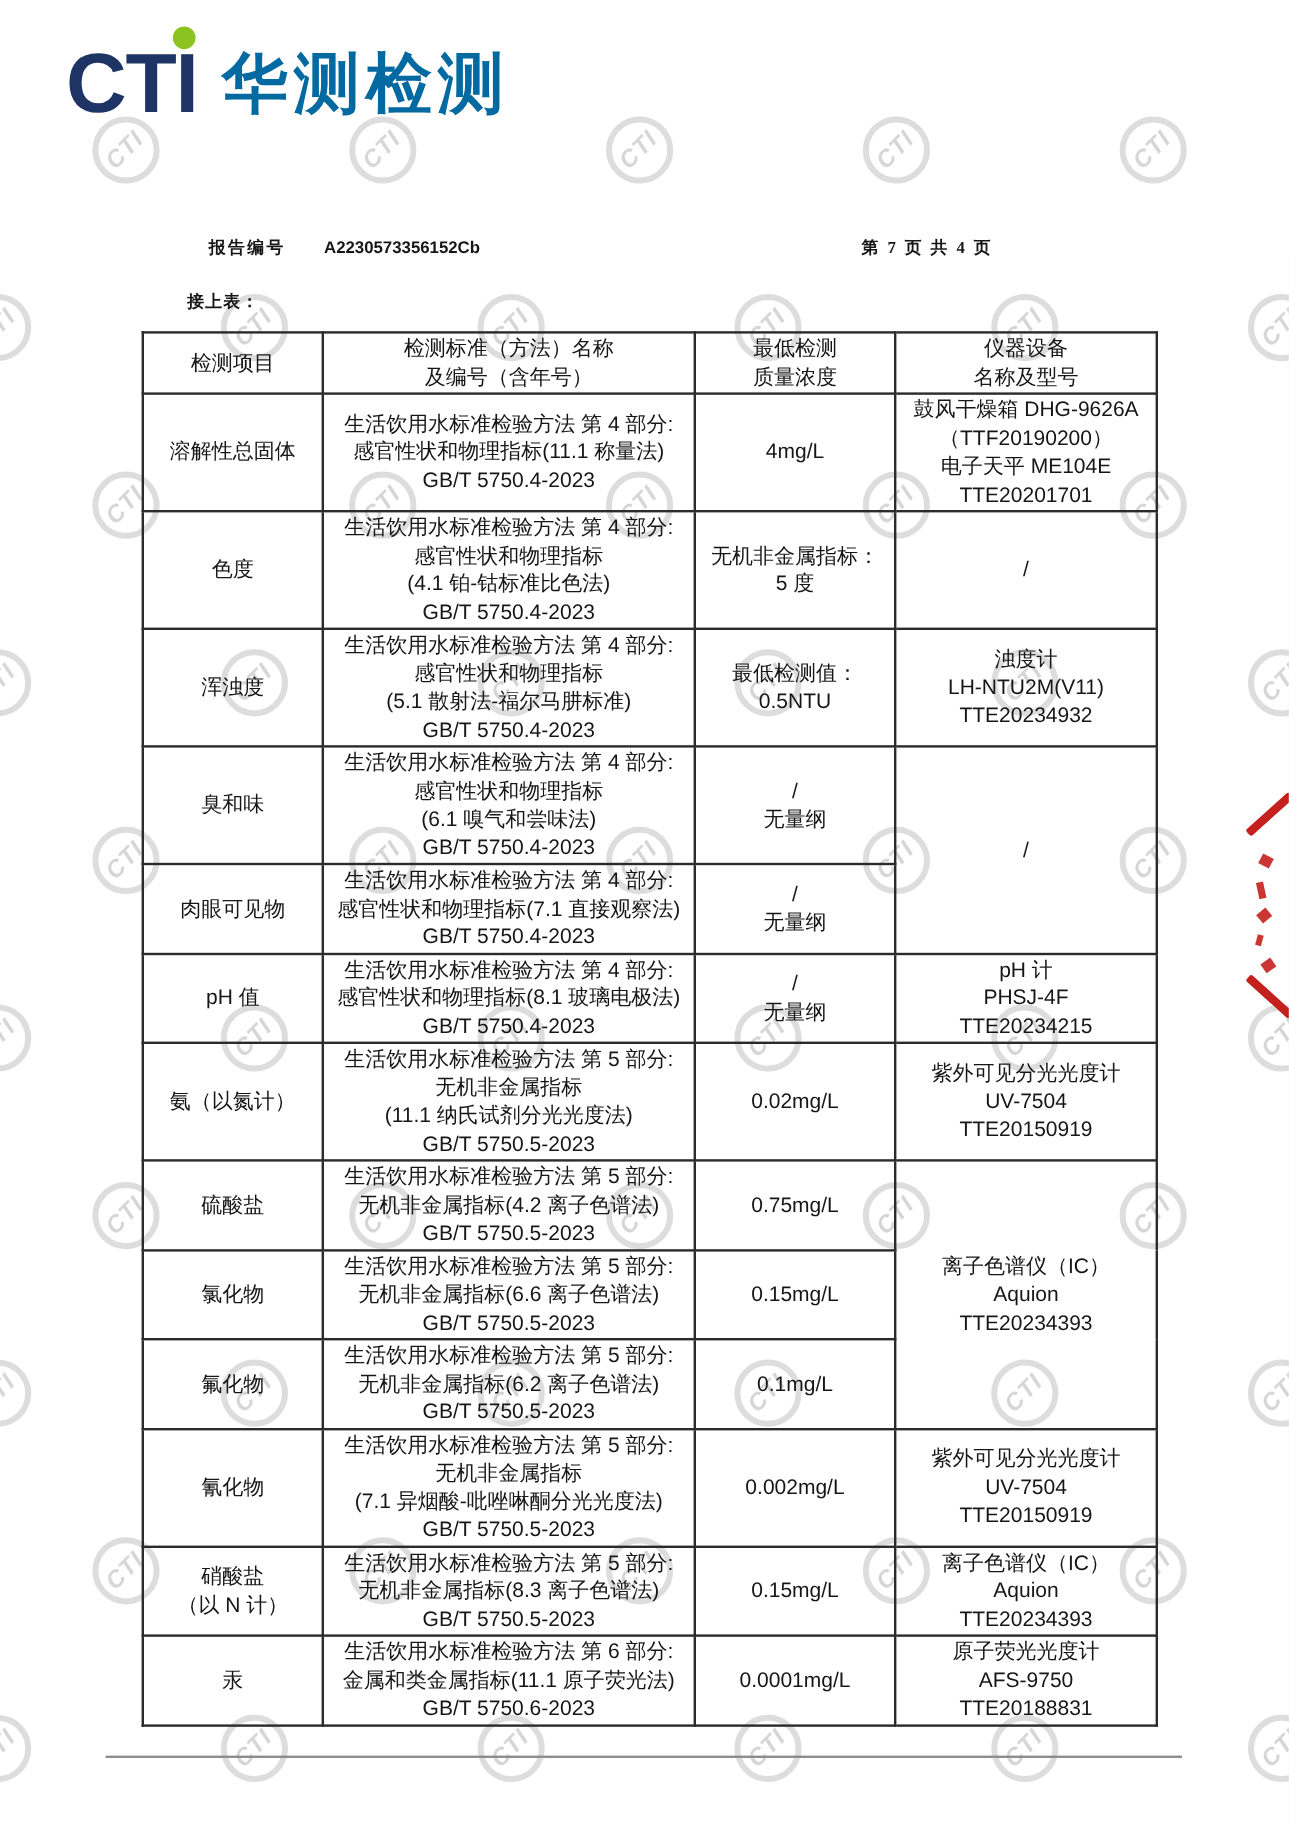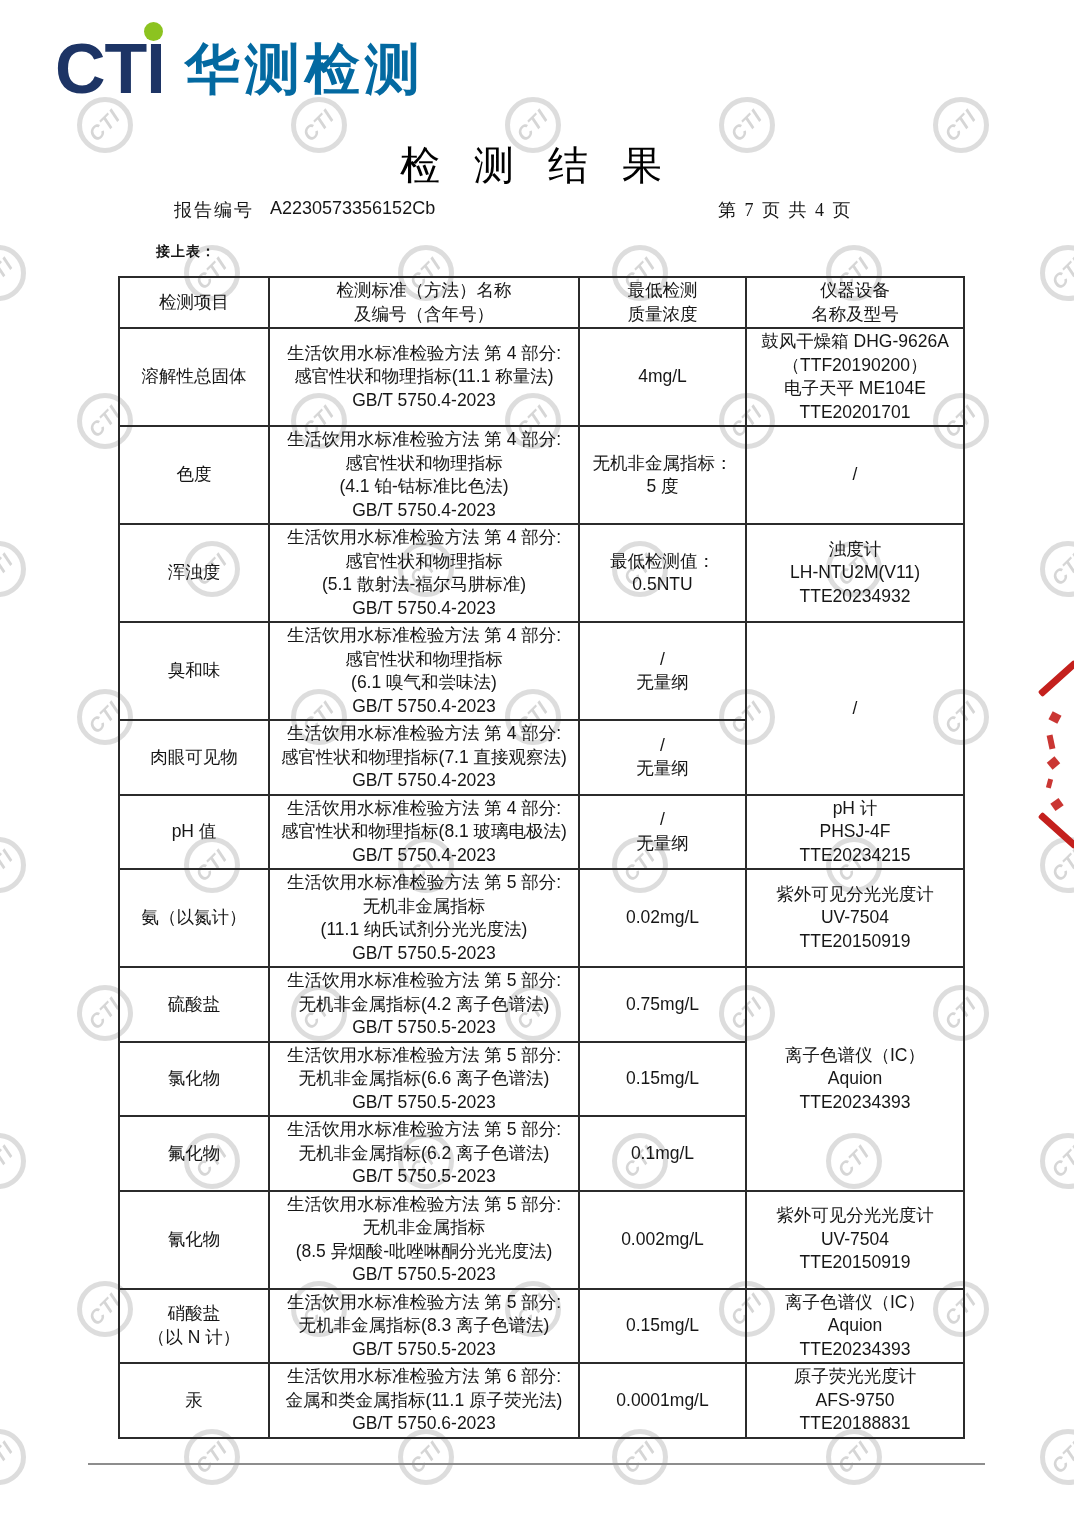--- a/index.html
+++ b/index.html
@@ -40,21 +40,21 @@
     letter-spacing:5px; color:#0369a1;
   }
 
   
   .doc-title {
     position:absolute; top:138px; left:0; width:100%; text-align:center;
     font-family:"Liberation Serif", serif; font-size:40px; letter-spacing:12px;
     color:#000;
   }
   .meta { position:absolute; top:198px; left:0; width:100%; height:24px;
-    font-size:18px; }
+    font-size:14px;font-weight:bold; }
   .meta-label { position:absolute; left:174px; font-family:"Liberation Serif", serif; letter-spacing:2px; }
   .meta-value { position:absolute; left:270px; font-family:"Liberation Sans", sans-serif; }
   .meta-page  { position:absolute; left:718px; font-family:"Liberation Serif", serif; letter-spacing:2px; }
 
   .cont-note {
     position:absolute; left:156px; top:243px; font-size:14px; font-weight:700;
     font-family:"Liberation Serif", serif; letter-spacing:1px;
   }
 
   
@@ -269,21 +269,20 @@
   <div class="content">
 
     <div class="logo">
       <span class="logo-cti">
         <span>CTI</span>
         <span class="logo-dot"></span>
       </span>
       <span class="logo-cn">华测检测</span>
     </div>
 
-    <div class="doc-title">检 测 结 果</div>
 
     <div class="meta">
       <span class="meta-label">报告编号</span>
       <span class="meta-value">A2230573356152Cb</span>
       <span class="meta-page">第 7 页 共 4 页</span>
     </div>
 
     <div class="cont-note">接上表：</div>
 
     <div class="tbl-wrap">
@@ -485,21 +484,21 @@
                 <div>0.1mg/L</div>
               </td>
             </tr>
             <tr>
               <td>
                 <div>氰化物</div>
               </td>
               <td>
                 <div>生活饮用水标准检验方法 第 5 部分:</div>
                 <div>无机非金属指标</div>
-                <div>(8.5 异烟酸-吡唑啉酮分光光度法)</div>
+                <div>(7.1 异烟酸-吡唑啉酮分光光度法)</div>
                 <div>GB/T 5750.5-2023</div>
               </td>
               <td>
                 <div>0.002mg/L</div>
               </td>
               <td>
                 <div>紫外可见分光光度计</div>
                 <div>UV-7504</div>
                 <div>TTE20150919</div>
               </td>

